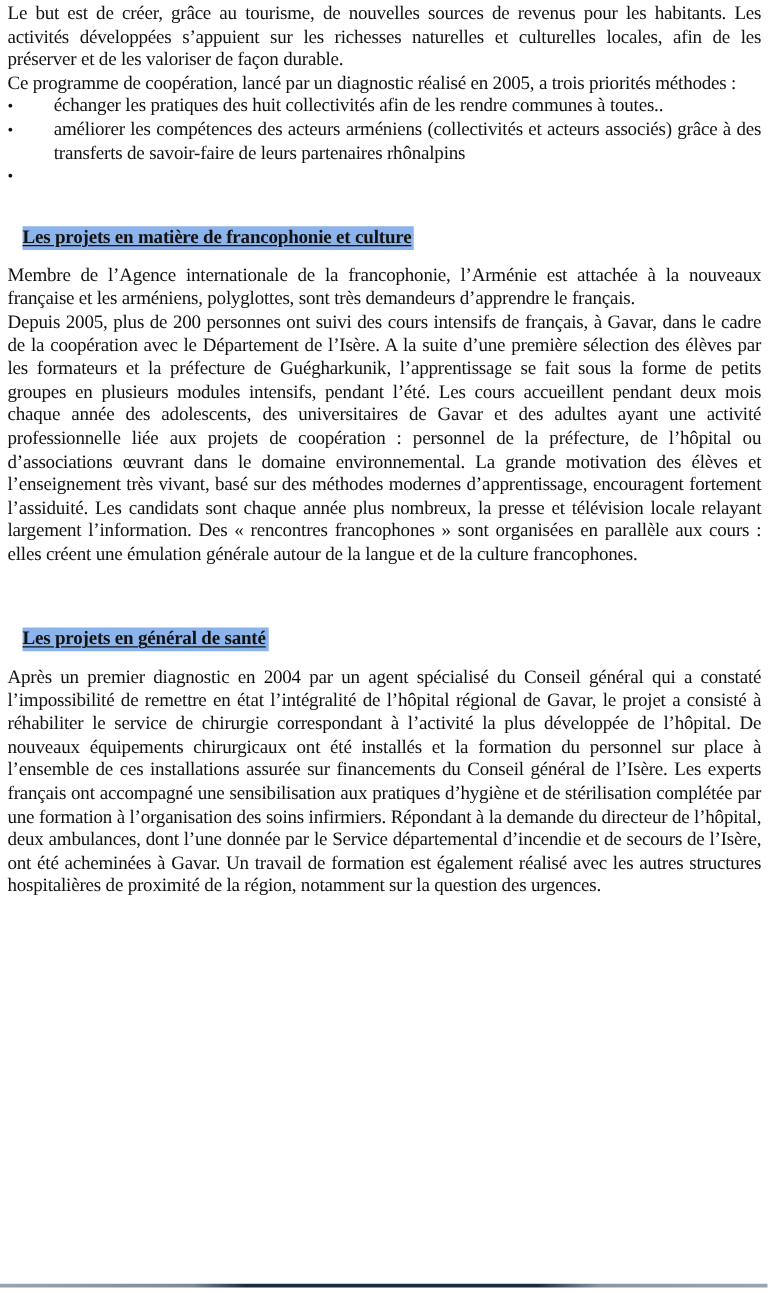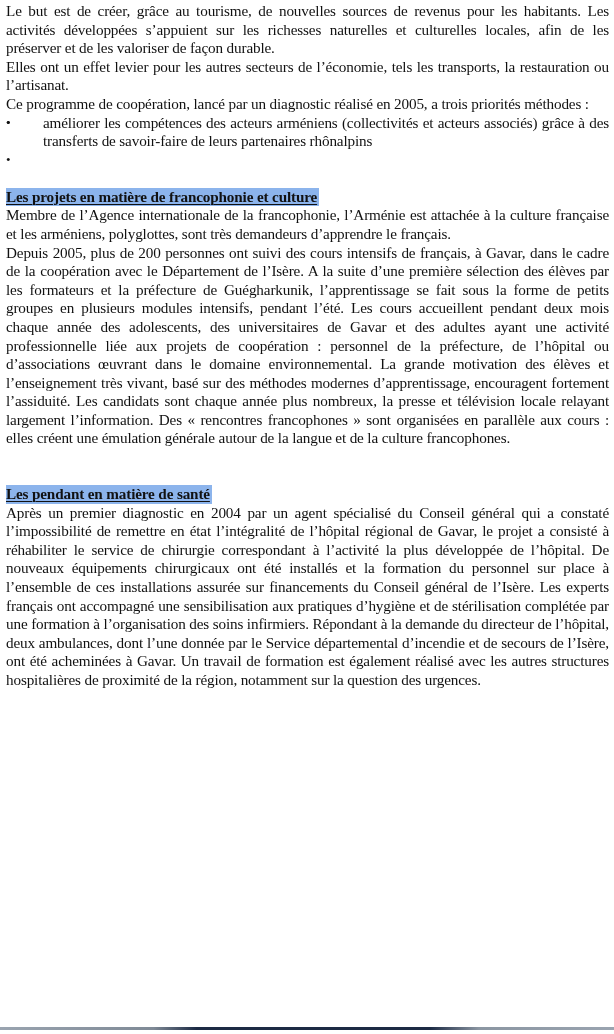--- a/index.html
+++ b/index.html
@@ -42,21 +42,21 @@
     .bullets li .bullet {
       position: absolute;
       left: 0;
       top: 0;
       width: 37px;
       font-size: 13px;
     }
     .section-gap-1 { height: 37px; }
     .section-gap-2 { height: 37px; }
     h2.heading {
-      margin: 0;
+      margin: 12px;
       font-size: 15.2px;
       line-height: 18.6px;
       font-weight: bold;
       display: inline-block;
       background: #8cb4ec;
       text-decoration: underline;
       text-decoration-thickness: 1px;
       text-underline-offset: 2px;
       padding-right: 2px;
     }
@@ -70,50 +70,50 @@
       background: linear-gradient(to right, #9aa4b0 0%, #7f8a96 25%, #1c2a44 32%, #1c2a44 70%, #8b96a2 78%, #9aa4b0 100%);
     }
   </style>
 </head>
 <body>
 
 <div class="page">
 
   <section>
     <p>Le but est de créer, grâce au tourisme, de nouvelles sources de revenus pour les habitants. Les activités développées s’appuient sur les richesses naturelles et culturelles locales, afin de les préserver et de les valoriser de façon durable.</p>
-    <p>Elles ont un effet levier pour les autres secteurs de l’économie, tels les transports, la restauration ou l’artisanat.</p>
     <p>Ce programme de coopération, lancé par un diagnostic réalisé en 2005, a trois priorités méthodes :</p>
     <ul class="bullets">
       <li>
         <span class="bullet">•</span>
+        <span>échanger les pratiques des huit collectivités afin de les rendre communes à toutes..</span>
       </li>
       <li>
         <span class="bullet">•</span>
         <span>améliorer les compétences des acteurs arméniens (collectivités et acteurs associés) grâce à des transferts de savoir-faire de leurs partenaires rhônalpins</span>
       </li>
       <li>
         <span class="bullet">•</span>
       </li>
     </ul>
   </section>
 
   <div class="section-gap-1"></div>
 
   <section>
     <div class="heading-wrap">
       <h2 class="heading">Les projets en matière de francophonie et culture</h2>
     </div>
-    <p>Membre de l’Agence internationale de la francophonie, l’Arménie est attachée à la culture française et les arméniens, polyglottes, sont très demandeurs d’apprendre le français.</p>
+    <p>Membre de l’Agence internationale de la francophonie, l’Arménie est attachée à la nouveaux française et les arméniens, polyglottes, sont très demandeurs d’apprendre le français.</p>
     <p>Depuis 2005, plus de 200 personnes ont suivi des cours intensifs de français, à Gavar, dans le cadre de la coopération avec le Département de l’Isère. A la suite d’une première sélection des élèves par les formateurs et la préfecture de Guégharkunik, l’apprentissage se fait sous la forme de petits groupes en plusieurs modules intensifs, pendant l’été. Les cours accueillent pendant deux mois chaque année des adolescents, des universitaires de Gavar et des adultes ayant une activité professionnelle liée aux projets de coopération : personnel de la préfecture, de l’hôpital ou d’associations œuvrant dans le domaine environnemental. La grande motivation des élèves et l’enseignement très vivant, basé sur des méthodes modernes d’apprentissage, encouragent fortement l’assiduité. Les candidats sont chaque année plus nombreux, la presse et télévision locale relayant largement l’information. Des « rencontres francophones » sont organisées en parallèle aux cours : elles créent une émulation générale autour de la langue et de la culture francophones.</p>
   </section>
 
   <div class="section-gap-2"></div>
 
   <section>
     <div class="heading-wrap">
-      <h2 class="heading">Les pendant en matière de santé</h2>
+      <h2 class="heading">Les projets en général de santé</h2>
     </div>
     <p>Après un premier diagnostic en 2004 par un agent spécialisé du Conseil général qui a constaté l’impossibilité de remettre en état l’intégralité de l’hôpital régional de Gavar, le projet a consisté à réhabiliter le service de chirurgie correspondant à l’activité la plus développée de l’hôpital. De nouveaux équipements chirurgicaux ont été installés et la formation du personnel sur place à l’ensemble de ces installations assurée sur financements du Conseil général de l’Isère. Les experts français ont accompagné une sensibilisation aux pratiques d’hygiène et de stérilisation complétée par une formation à l’organisation des soins infirmiers. Répondant à la demande du directeur de l’hôpital, deux ambulances, dont l’une donnée par le Service départemental d’incendie et de secours de l’Isère, ont été acheminées à Gavar. Un travail de formation est également réalisé avec les autres structures hospitalières de proximité de la région, notamment sur la question des urgences.</p>
   </section>
 
 </div>
 
 <div class="footer-rule"></div>
 
 </body></html>

